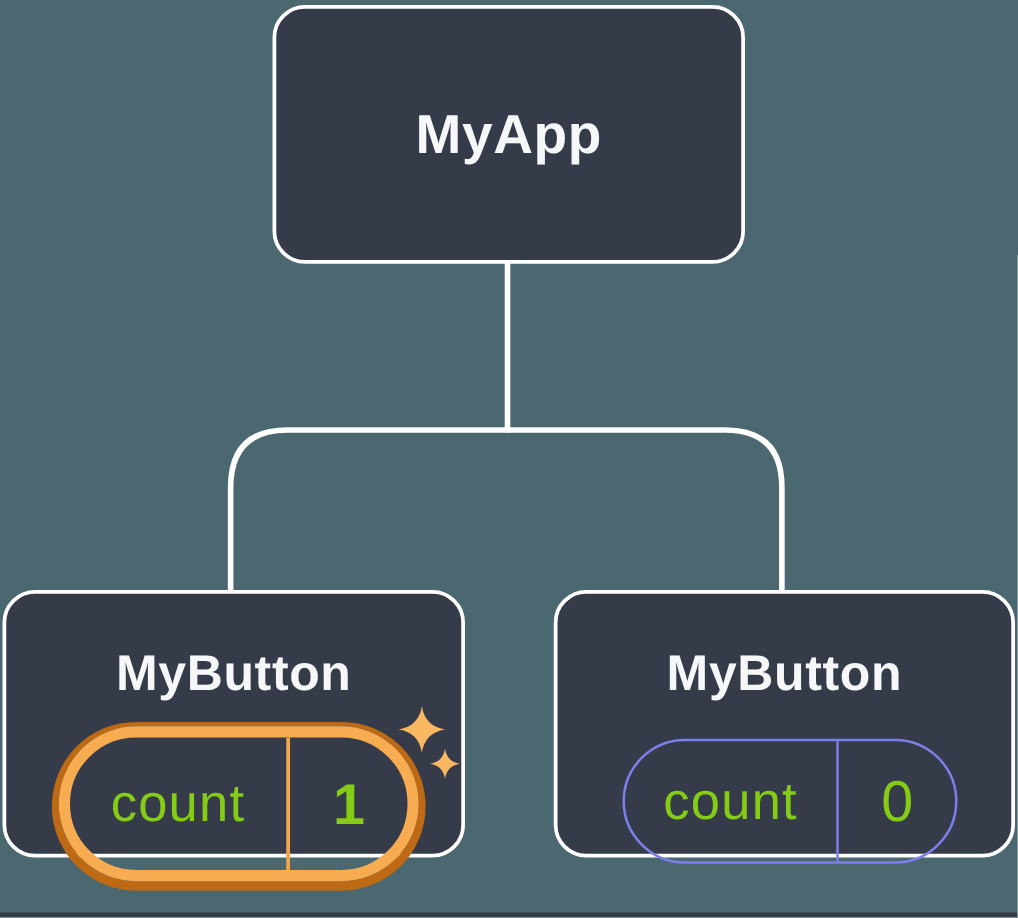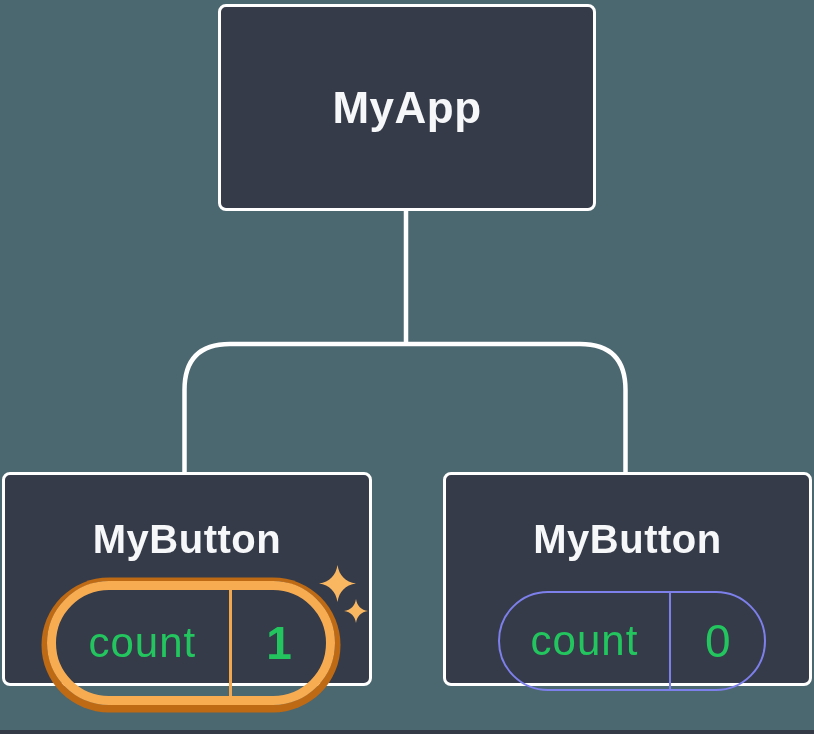--- a/index.html
+++ b/index.html
@@ -24,21 +24,21 @@
   }
   .connectors path {
     stroke: #FFFFFF;
     stroke-width: 4.5;
     fill: none;
   }
   .node {
     position: absolute;
     background: #353B49;
     border: 3.5px solid #FFFFFF;
-    border-radius: 8px;
+    border-radius: 26px;
     box-sizing: border-box;
     color: #F6F7F9;
   }
   .node-root {
     left: 218px;
     top: 4px;
     width: 378px;
     height: 207px;
     display: flex;
     align-items: center;
@@ -86,21 +86,21 @@
     top: 116px;
     width: 268px;
     height: 100px;
     border: 2.5px solid #7D7FEA;
     border-radius: 60px;
   }
   .pill-seg {
     display: flex;
     align-items: center;
     justify-content: center;
-    color: #22c55e;
+    color: #84cc16;
   }
   .pill-seg.seg-name {
     width: 64%;
     font-size: 42px;
     letter-spacing: 1px;
   }
   .pill-seg.seg-value {
     flex: 1;
     font-size: 46px;
   }

